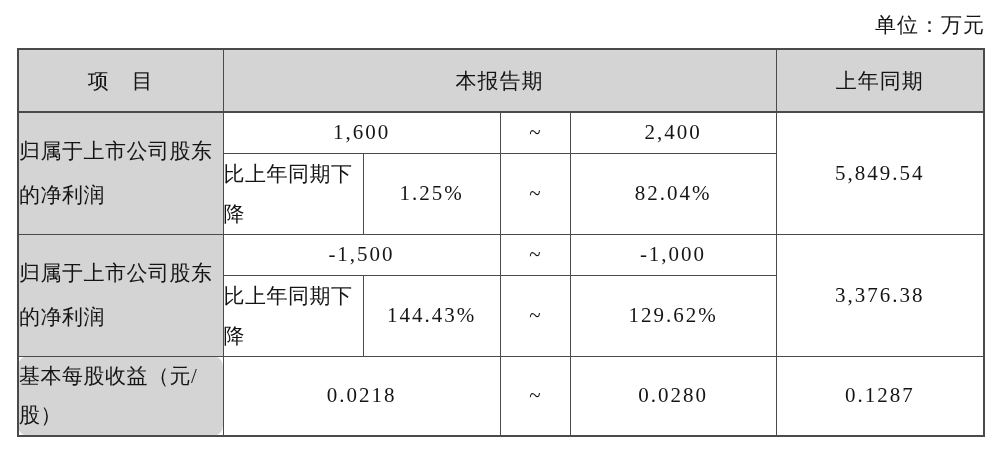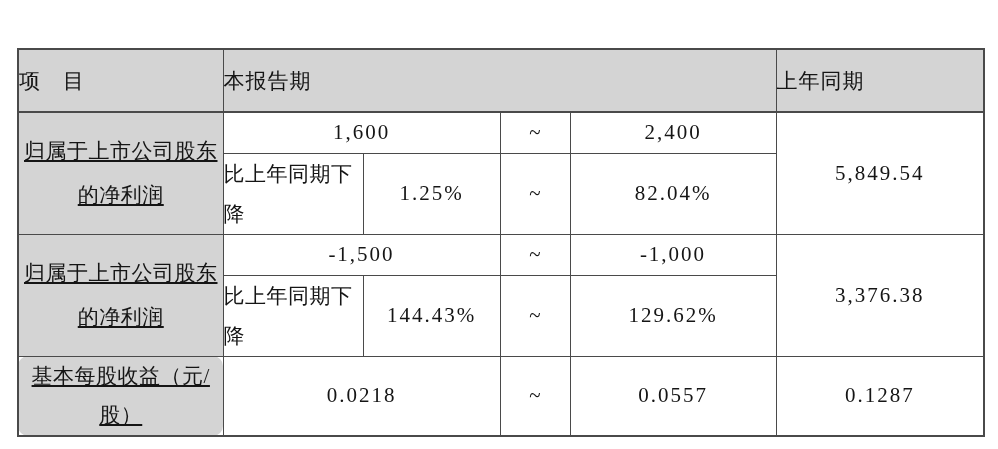--- a/index.html
+++ b/index.html
@@ -16,36 +16,37 @@
     position:absolute; left:17px; top:48px;
     width:966px; table-layout:fixed; border-collapse:collapse;
     border:2px solid #4a4a4a;
   }
   table.fin td {
     border:1px solid #4a4a4a; font-size:21px; font-weight:normal;
     vertical-align:middle; padding:0; background:#ffffff;
   }
   tr.hdr-row td { border-bottom-width:2px; }
   .gray { background:#d4d4d4 !important; }
-  .hdr  { letter-spacing:1px;margin-left:18px; }
-  .item { text-align:center; padding:0 12px 0 11px; line-height:44px; letter-spacing:0.5px;text-decoration:underline; }
+  .hdr  { text-align:center; letter-spacing:1px;margin-left:18px; }
+  .item { text-align:left; padding:0 12px 0 11px; line-height:44px; letter-spacing:0.5px; }
   .item.tight { line-height:39px;border-radius:10px; }
   .sub  { text-align:left; padding:0 8px 0 12px; line-height:40px; letter-spacing:0.5px;margin-top:40px; }
   .num  { text-align:center; padding-right:12px; letter-spacing:2px; white-space:nowrap; }
   .tld  { text-align:center; font-size:21px; }
   tr.h63 { height:63px; }
   tr.h41 { height:41px; }
   tr.h81 { height:81px; }
   tr.h79 { height:79px; }
 </style>
 </head>
 <body>
 
 <div class="page">
 
+  <div class="unit">单位：万元</div>
 
   <table class="fin">
     <colgroup>
       <col style="width:205px">
       <col style="width:140px">
       <col style="width:137px">
       <col style="width:70px">
       <col style="width:206px">
       <col style="width:208px">
     </colgroup>
@@ -81,19 +82,19 @@
         <td class="sub">比上年同期下降</td>
         <td class="num">144.43%</td>
         <td class="tld">~</td>
         <td class="num">129.62%</td>
       </tr>
 
       <tr class="h79">
         <td class="gray item tight">基本每股收益（元/股）</td>
         <td class="num" colspan="2">0.0218</td>
         <td class="tld">~</td>
-        <td class="num">0.0557</td>
+        <td class="num">0.0280</td>
         <td class="num">0.1287</td>
       </tr>
     </tbody>
   </table>
 
 </div>
 
 </body></html>

